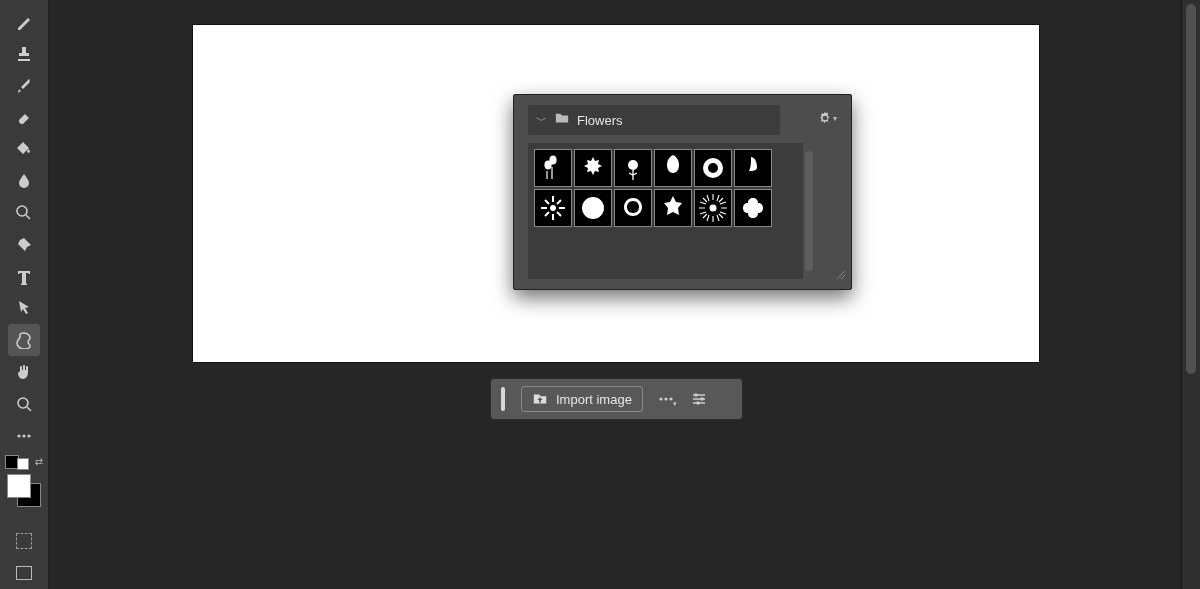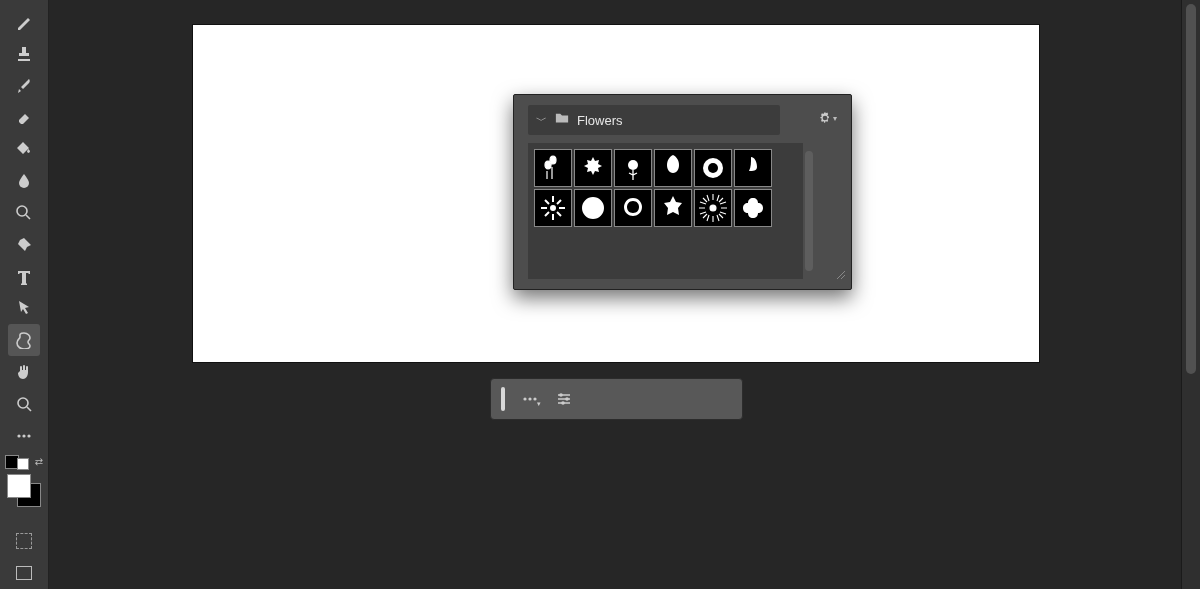--- a/index.html
+++ b/index.html
@@ -525,20 +525,26 @@
   <div class="panel-scroll"></div>
   <div class="panel-resize">
     <svg width="12" height="12" viewBox="0 0 12 12">
       <path d="M2 10L10 2M6 10l4-4M10 10" stroke="#888" stroke-width="1"></path>
     </svg>
   </div>
 </div>
 
 <div class="contextbar">
   <div class="drag-grip"></div>
+  <div class="import-btn">
+    <svg viewBox="0 0 18 18">
+        <use href="#i-import"></use>
+      </svg>
+    <span>Import image</span>
+  </div>
   <div class="cb-icon">
     <svg viewBox="0 0 18 18">
         <use href="#i-dots"></use>
       </svg>
     <span style="font-size:7px;margin-left:-2px;margin-top:10px">▾</span>
   </div>
   <div class="cb-icon">
     <svg viewBox="0 0 18 18">
         <use href="#i-sliders"></use>
       </svg>

